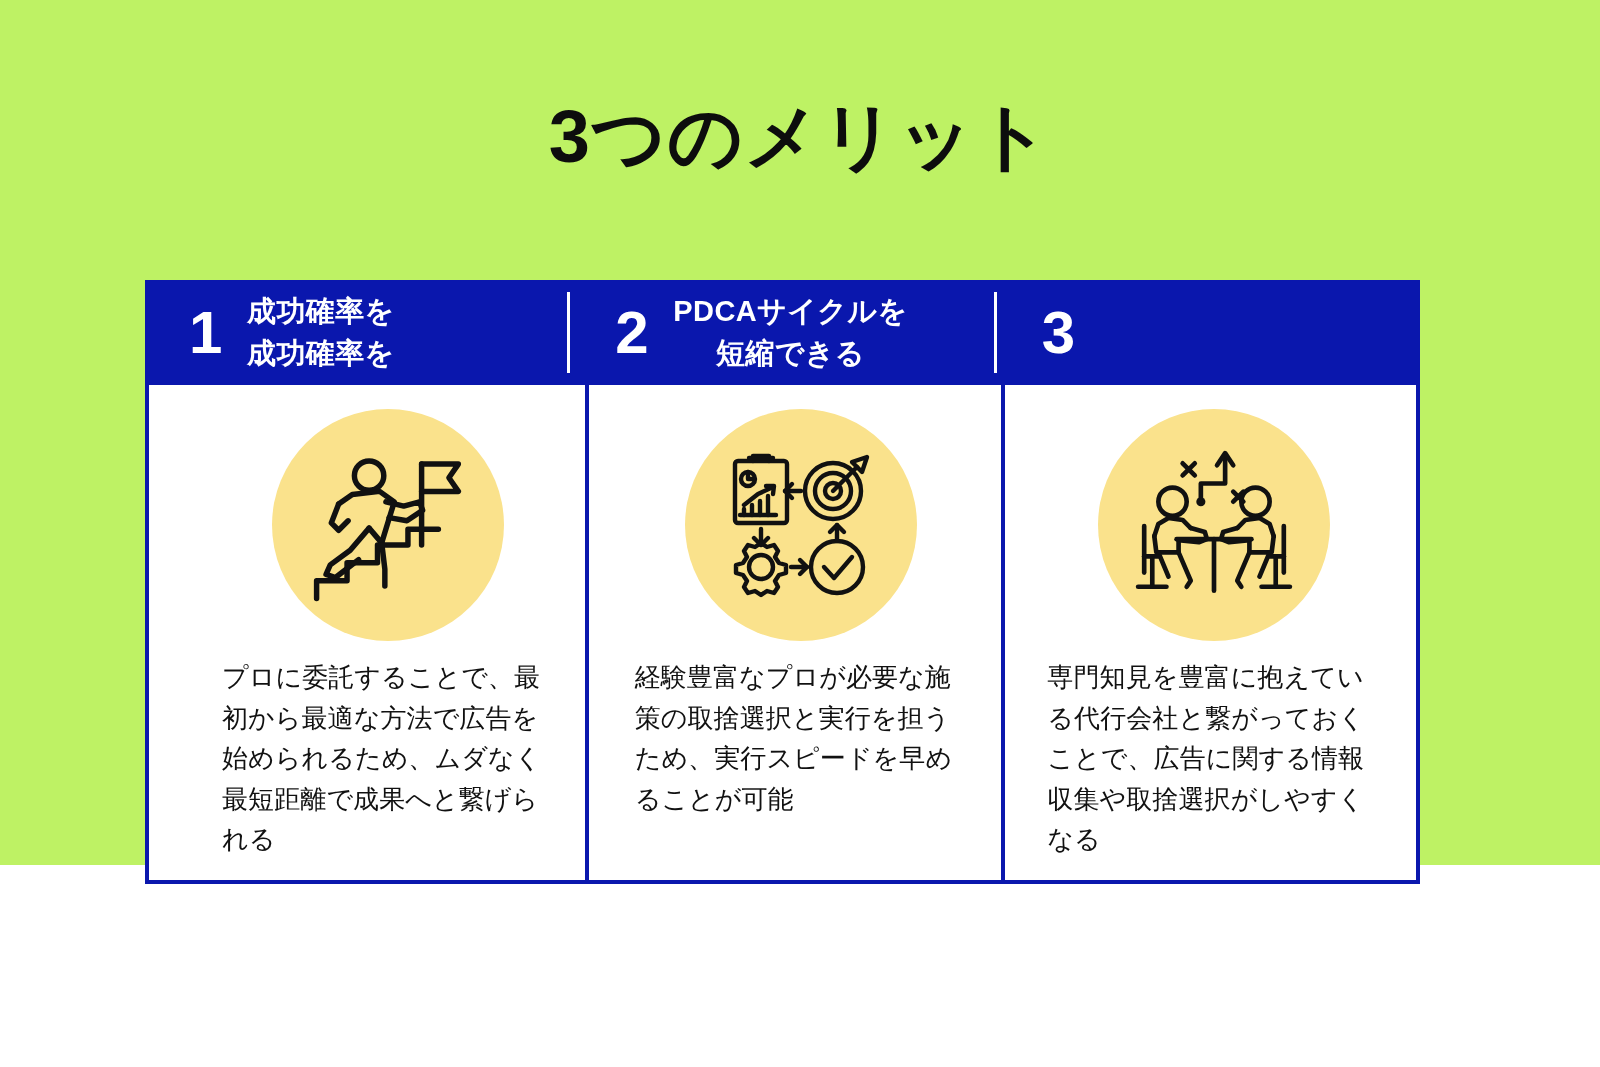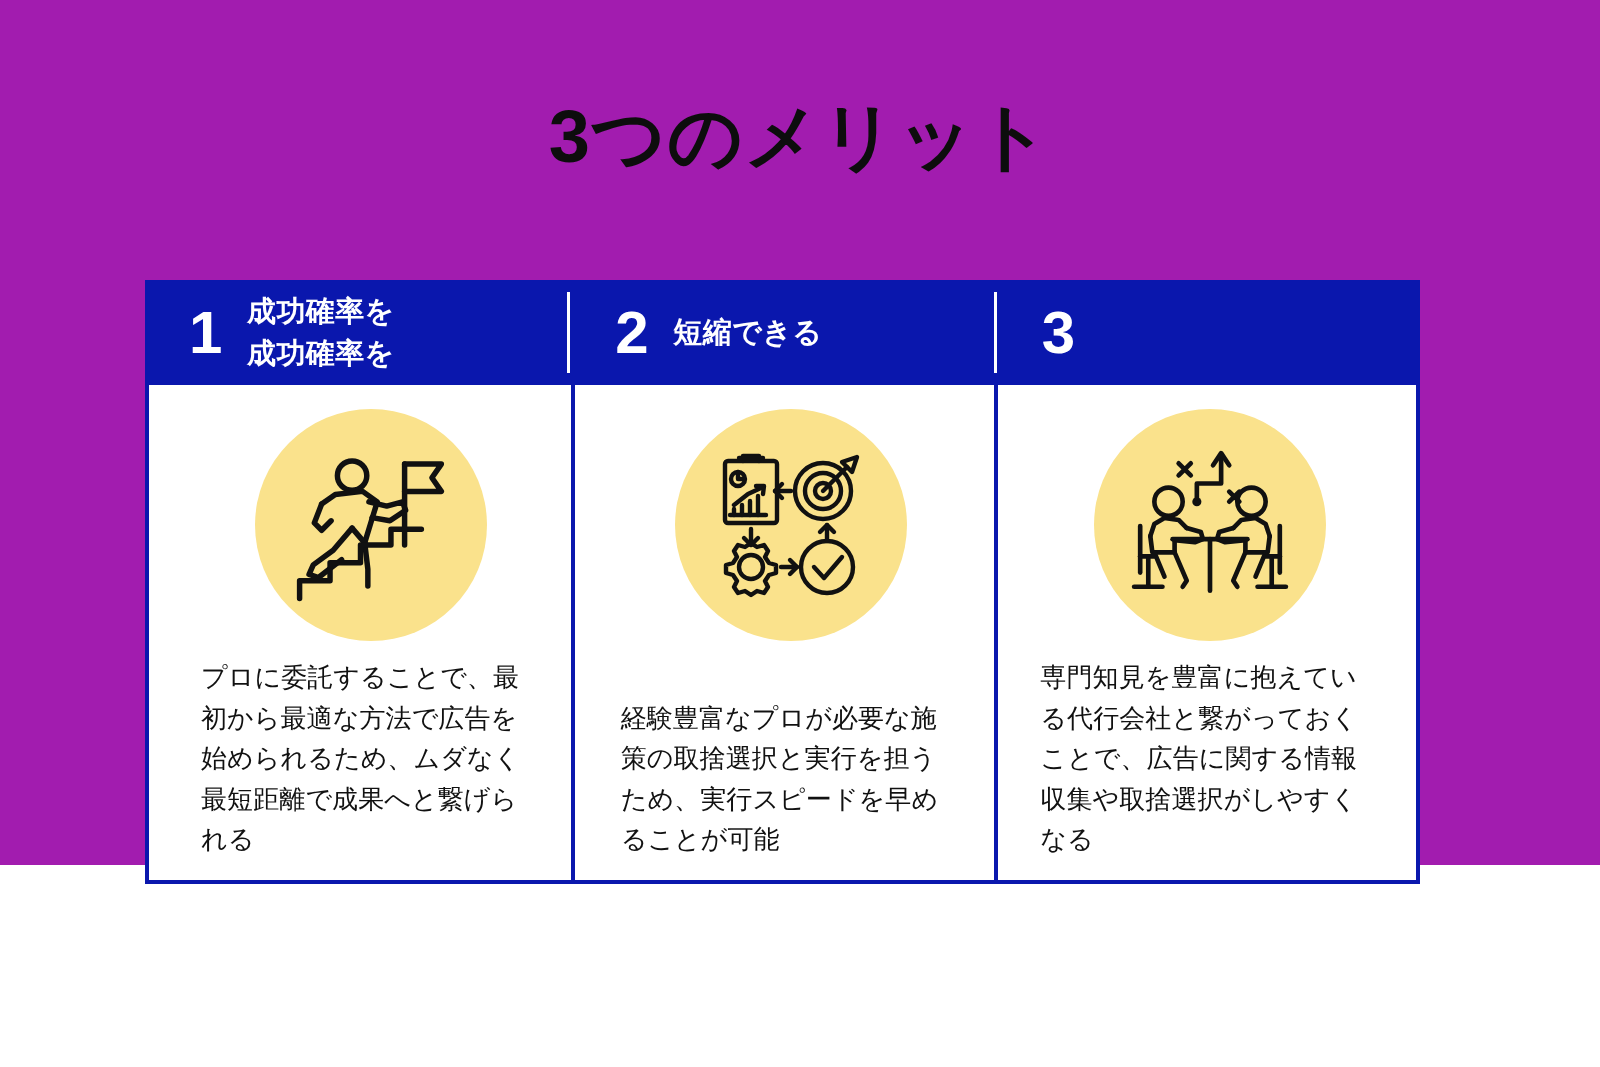--- a/index.html
+++ b/index.html
@@ -12,21 +12,21 @@
     height: 1067px;
     font-family: "Liberation Sans", "DejaVu Sans", sans-serif;
     color: #111111;
     overflow: hidden;
   }
 
   .slide {
     position: relative;
     width: 1600px;
     height: 865px;
-    background: #a21caf;
+    background: #bef264;
   }
 
   
   .title {
     position: absolute;
     left: 0;
     top: 96px;
     width: 1600px;
     text-align: center;
     font-size: 74px;
@@ -130,22 +130,22 @@
 
   .desc {
     margin-top: 16px;
     font-size: 26px;
     line-height: 1.56;
     color: #111111;
     text-align: left;
     align-self: stretch;
     letter-spacing: 0.1px;
   }
-  .body-cell.b1 { padding-left: 52px; padding-right: 30px; }
-  .body-cell.b2 { padding-left: 46px; padding-right: 34px; justify-content: space-between; }
+  .body-cell.b1 { padding-left: 73px; padding-right: 30px; }
+  .body-cell.b2 { padding-left: 46px; padding-right: 34px; }
   .body-cell.b3 { padding-left: 42px; padding-right: 36px; }
 </style>
 </head>
 <body>
 
 <div class="slide">
 
   <div class="title">3つのメリット</div>
 
   <div class="table">
@@ -156,20 +156,21 @@
         <div class="num">1</div>
         <div class="head-text">
           <span class="l1">成功確率を</span>
           <span class="l2">成功確率を</span>
         </div>
       </div>
 
       <div class="header-cell c2">
         <div class="num">2</div>
         <div class="head-text">
+          <span class="l1">PDCAサイクルを</span>
           <span class="l2">短縮できる</span>
         </div>
       </div>
 
       <div class="header-cell c3">
         <div class="num">3</div>
       </div>
 
     </div>
 

